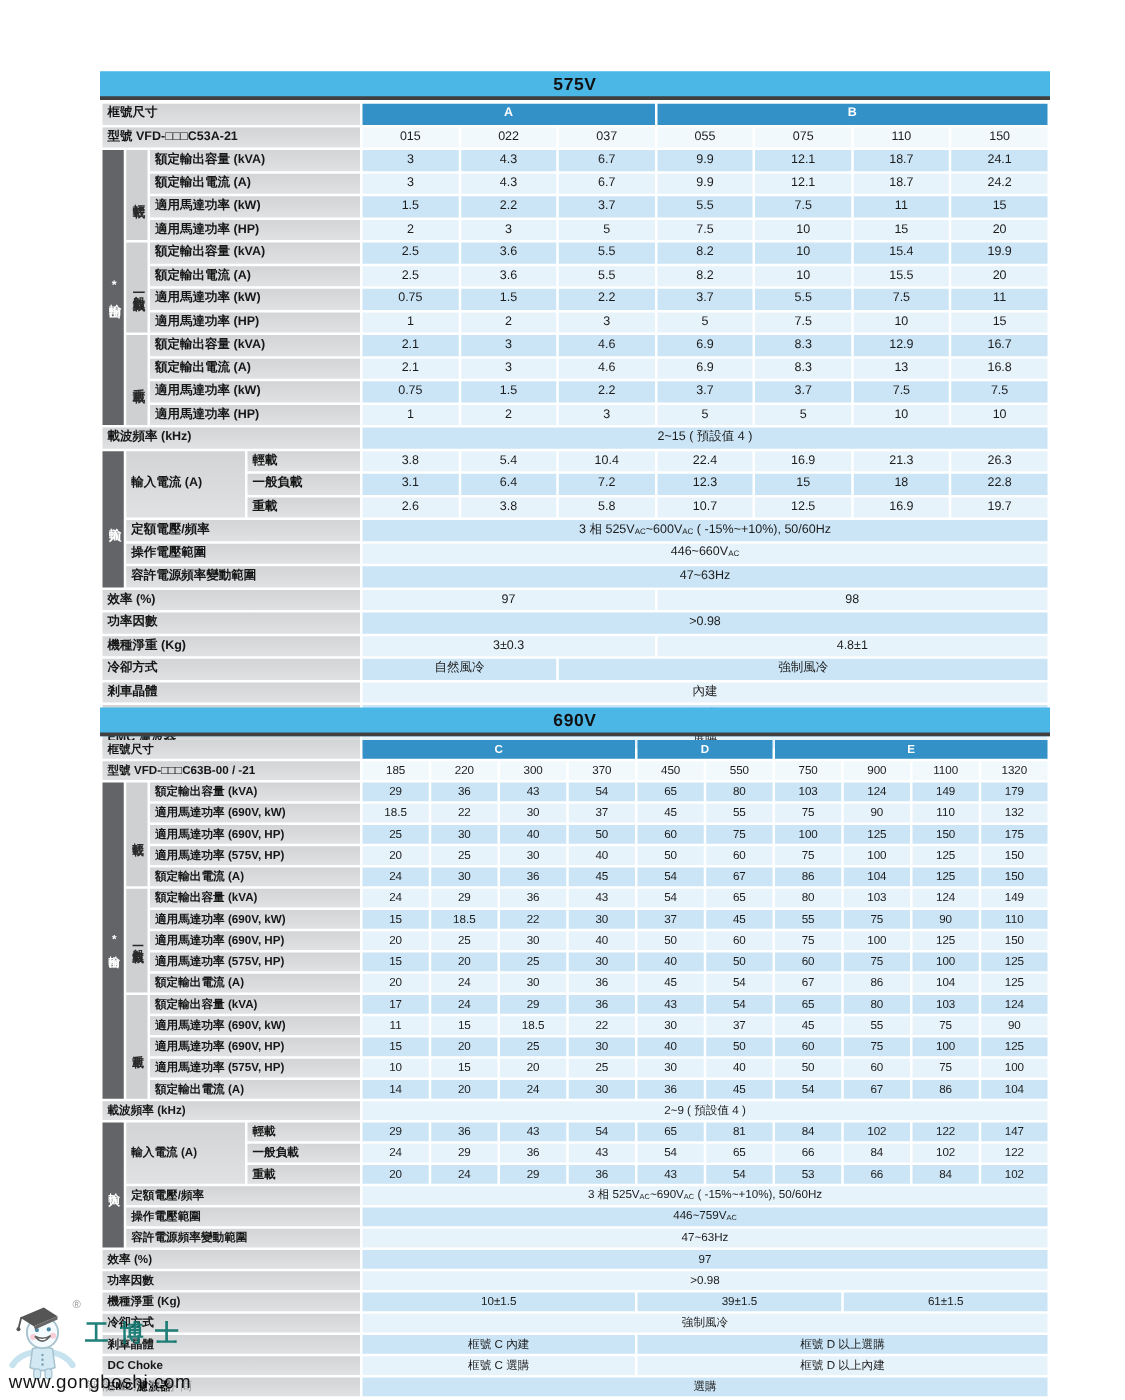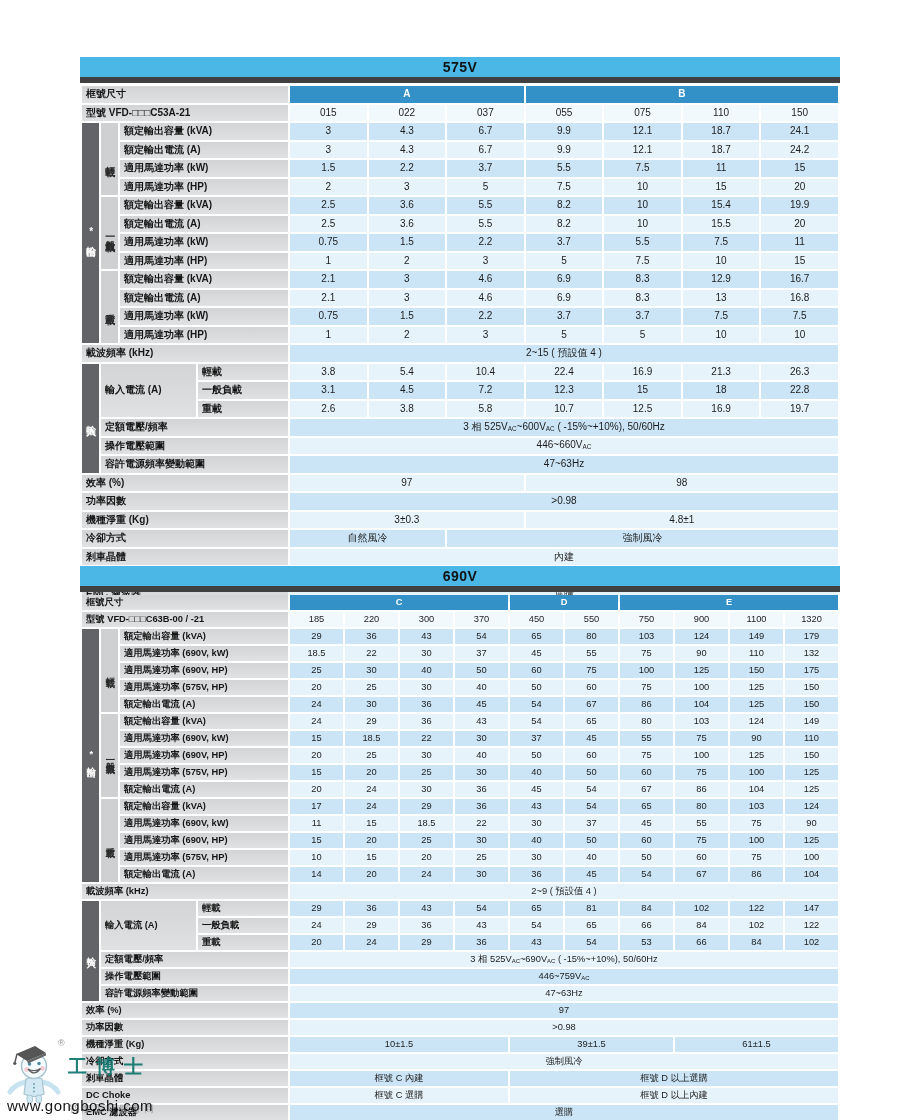--- a/index.html
+++ b/index.html
@@ -1,21 +1,21 @@
 <!DOCTYPE html>
 <html><head>
 <meta charset="utf-8">
 <style>
   html,body{margin:0;padding:0;background:#fff;}
   .page{position:relative;width:900px;height:1120px;background:#ffffff;overflow:hidden;
         font-family:"Liberation Sans","DejaVu Sans",sans-serif;color:#1c1c1c;}
   .spec{position:absolute;left:80px;width:760px;}
   #table1{top:57px;}
   #table2{top:566px;}
-  .title-band{height:20px;line-height:20px;background:#4ab7e7;border-bottom:6px solid #404040;
+  .title-band{height:20px;line-height:20px;background:#4ab7e7;border-bottom:3px solid #404040;
               text-align:center;font-weight:bold;font-size:14px;color:#111;letter-spacing:.5px;margin-bottom:1px;}
   table{width:760px;border-collapse:separate;border-spacing:2px;table-layout:fixed;}
   td{vertical-align:middle;line-height:1.05;overflow:hidden;white-space:nowrap;}
   .t1 td{height:14.5px;font-size:10px;}
   .t2 td{height:13px;font-size:9.3px;}
   .lbl{background:linear-gradient(180deg,#d2d4d6,#dfe1e2);font-weight:bold;text-align:left;padding-left:4px;color:#161616;}
   .load{background:#ced0d2;color:#2a2a2a;}
   .dark{background:#626467;color:#ffffff;}
   .vert{writing-mode:vertical-rl;text-orientation:upright;text-align:center;padding:0;
         font-weight:bold;letter-spacing:1px;}
@@ -207,21 +207,21 @@
             <td class="d1">5.4</td>
             <td class="d1">10.4</td>
             <td class="d1">22.4</td>
             <td class="d1">16.9</td>
             <td class="d1">21.3</td>
             <td class="d1">26.3</td>
           </tr>
           <tr>
             <td class="lbl">一般負載</td>
             <td class="d0">3.1</td>
-            <td class="d0">4.5</td>
+            <td class="d0">6.4</td>
             <td class="d0">7.2</td>
             <td class="d0">12.3</td>
             <td class="d0">15</td>
             <td class="d0">18</td>
             <td class="d0">22.8</td>
           </tr>
           <tr>
             <td class="lbl">重載</td>
             <td class="d1">2.6</td>
             <td class="d1">3.8</td>

